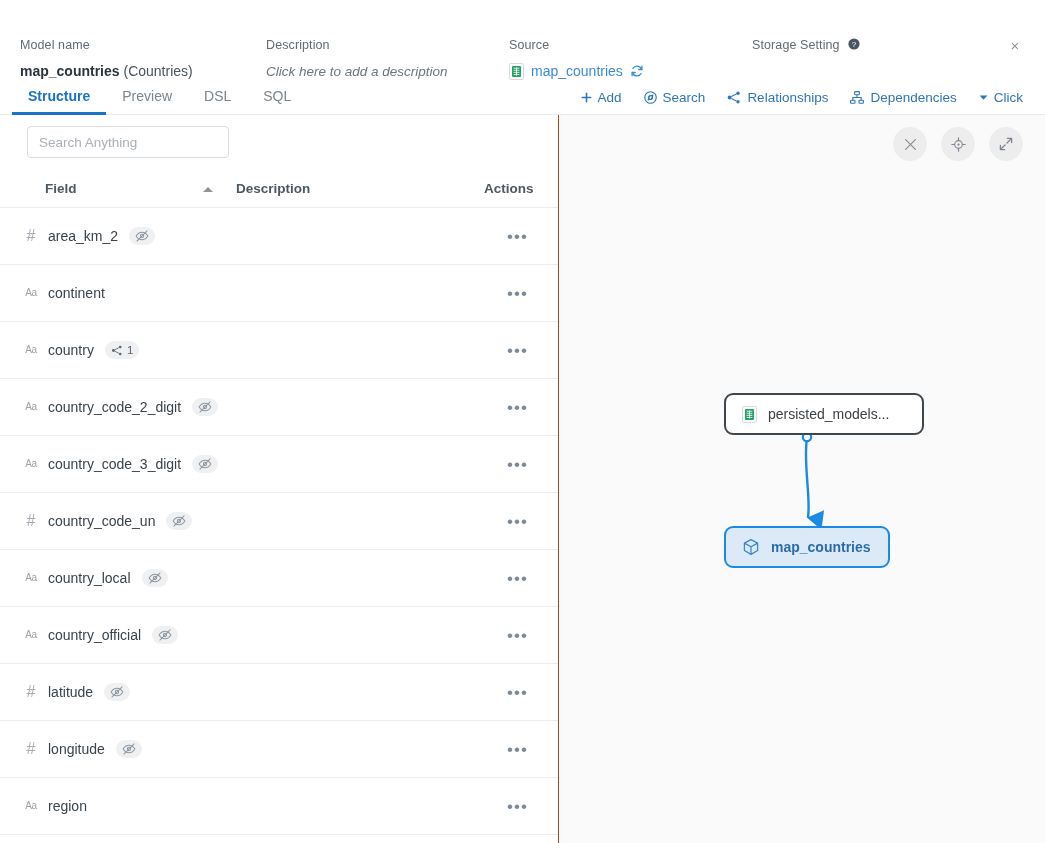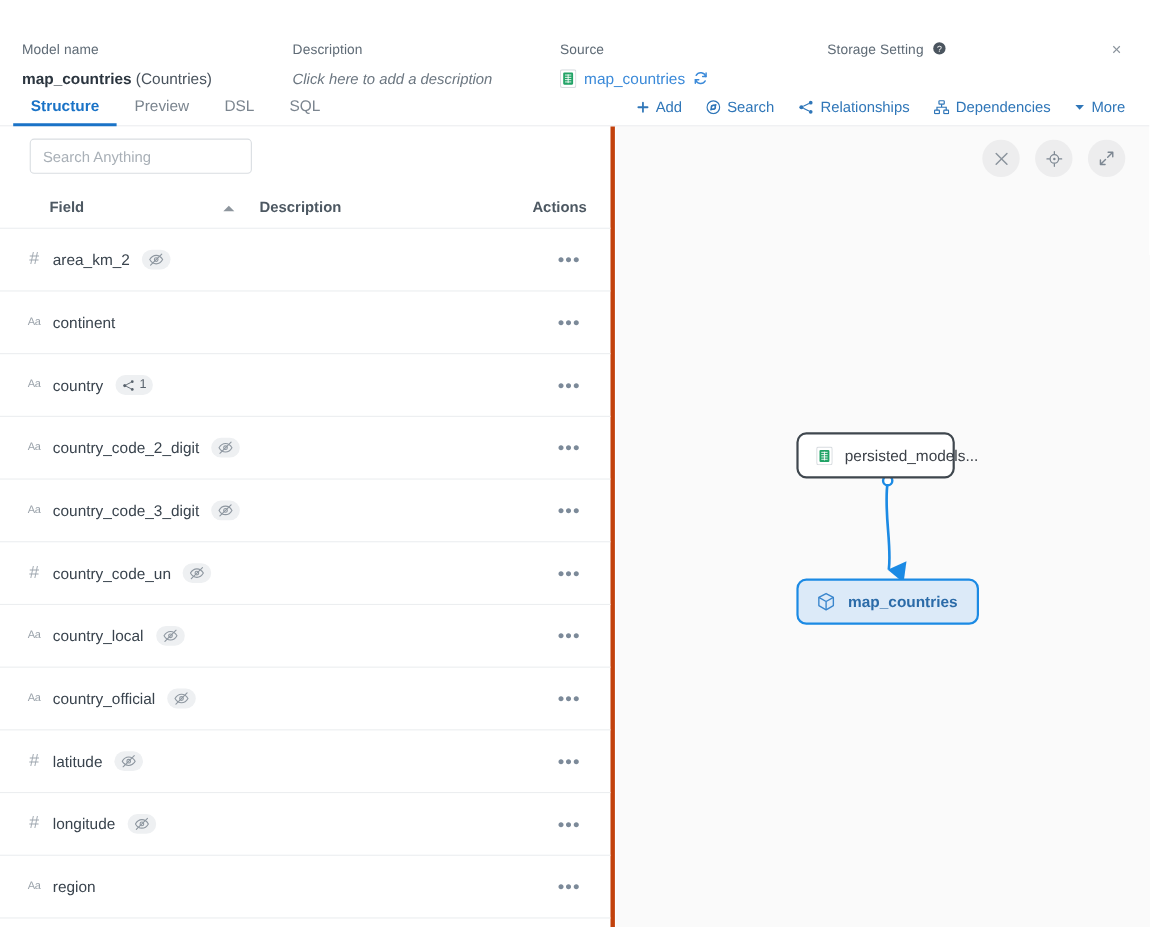--- a/index.html
+++ b/index.html
@@ -76,21 +76,21 @@
   .actions { position: absolute; right: 22px; top: 0; display: flex; height: 35px; align-items: center; gap: 22px; }
   .action {
     display: flex; align-items: center; gap: 6px; font-size: 13.5px;
     color: #2f76b8; cursor: pointer; white-space: nowrap;
   }
   .action svg { display: block; }
 
   
   .left-pane {
     position: absolute; top: 115px; left: 0; width: 559px; height: 728px;
-    background: #fff; border-right: 4px solid #c2410c; overflow: hidden;
+    background: #fff; border-right: 1px solid #c2410c; overflow: hidden;
   }
   .search-input {
     position: absolute; left: 27px; top: 11px; width: 202px; height: 32px;
     border: 1px solid #d9dde1; border-radius: 4px; padding: 0 11px;
     font-size: 13.5px; font-family: "Liberation Sans", sans-serif; color: #3a444e;
     background: #fff; outline: none;
   }
   .search-input::placeholder { color: #a9b0b7; }
 
   .table-head {
@@ -145,21 +145,21 @@
     width: 34px; height: 34px; border-radius: 50%; background: #ededee;
     display: flex; align-items: center; justify-content: center; cursor: pointer;
   }
   .gbtn svg { display: block; }
 
   .node {
     position: absolute; display: flex; align-items: center; gap: 11px;
     border-radius: 9px; padding: 0 16px; height: 42px; white-space: nowrap;
   }
   .node-source {
-    left: 164px; top: 278px; width: 144px;
+    left: 164px; top: 278px; width: 200px;
     background: #fff; border: 2px solid #3f474e;
   }
   .node-source .node-label { font-size: 14px; color: #3c4148; }
   .node-model {
     left: 164px; top: 411px; width: 166px;
     background: #dceaf8; border: 2px solid #1b8ae4;
   }
   .node-model .node-label { font-size: 14px; color: #2b6ba8; font-weight: bold; }
   .cube-icon { width: 18px; height: 18px; flex: 0 0 auto; display:block; }
   .edge-svg { position: absolute; left: 0; top: 0; width: 485px; height: 728px; pointer-events: none; }
@@ -272,21 +272,21 @@
           </svg>
         </span>
         <span>Dependencies</span>
       </div>
       <div class="action">
         <span>
           <svg width="9" height="7" viewBox="0 0 9 7">
               <path d="M0.6 1.4h7.8L4.5 5.8z" fill="#2f76b8"></path>
             </svg>
         </span>
-        <span>More</span>
+        <span>Click</span>
       </div>
     </div>
   </div>
 
   <div class="left-pane">
     <input class="search-input" type="text" placeholder="Search Anything" style="">
 
     <div class="table-head">
       <div class="th th-field">Field</div>
       <div class="sort-arrow"></div>

